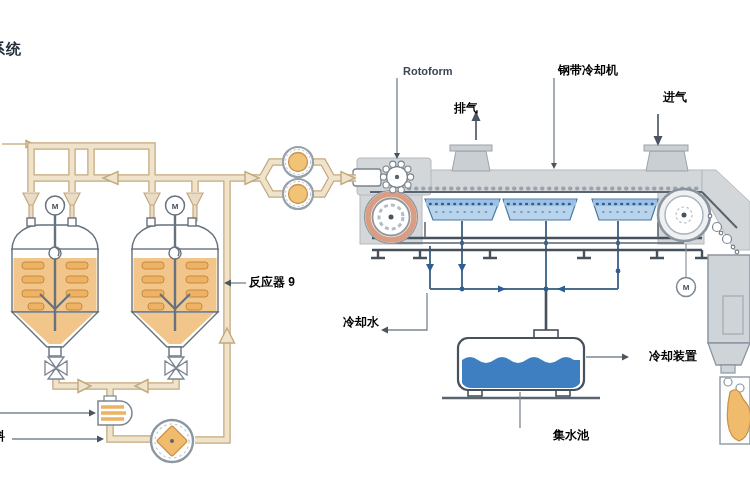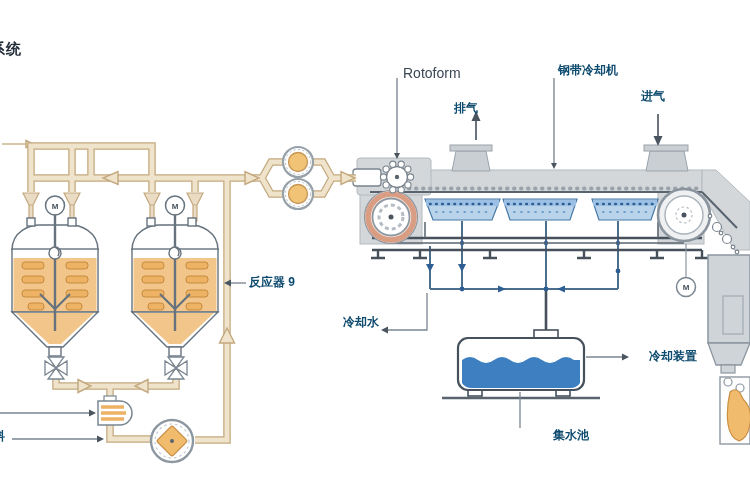--- a/index.html
+++ b/index.html
@@ -1,20 +1,20 @@
 <!DOCTYPE html>
 <html><head>
 <meta charset="utf-8">
 <style>
   html,body{margin:0;padding:0;background:#ffffff;}
   .stage{position:relative;width:750px;height:500px;overflow:hidden;background:#fff;
          font-family:"Liberation Sans",sans-serif;}
   .stage svg{position:absolute;left:0;top:0;}
-  .lbl{position:absolute;font-size:12px;line-height:1.15;font-weight:600;color:#0c4a6e;white-space:nowrap;}
-  .lbl-en{font-size:14px;font-weight:400;color:#3a4754;}
+  .lbl{position:absolute;font-size:12px;line-height:1.15;font-weight:600;color:#000000;white-space:nowrap;}
+  .lbl-en{font-size:11px;font-weight:700;color:#3a4754;}
   .title{position:absolute;font-size:15px;font-weight:700;color:#232e3a;letter-spacing:1px;}
   
   .pipe-o{fill:none;stroke:#c3a87e;stroke-width:7.5;}
   .pipe-i{fill:none;stroke:#efe4cb;stroke-width:5;}
   .thin-feed{fill:none;stroke:#d8c8a8;stroke-width:2;}
   .tanarrow{fill:#efe4cb;stroke:#c3a87e;stroke-width:1.4;}
   .lead{fill:none;stroke:#6b7682;stroke-width:1.2;}
   .lead-head{fill:#4a5560;stroke:none;}
   .darkline{fill:none;stroke:#46515c;stroke-width:1.6;}
   .frame{fill:none;stroke:#46515c;stroke-width:2.4;}
@@ -270,20 +270,20 @@
     <polygon class="lead-head" points="653.5,136 662.5,136 658,146"></polygon>
     <path class="lead" d="M230,283 H246"></path>
     <polygon class="lead-head" points="231,279.5 231,286.5 224,283"></polygon>
   </g>
 </svg>
 
 <div class="title" style="left:-10px;top:40px;">系统</div>
 <div class="lbl lbl-en" style="left:403px;top:65px;">Rotoform</div>
 <div class="lbl" style="left:558px;top:64px;">钢带冷却机</div>
 <div class="lbl" style="left:454px;top:102px;">排气</div>
-<div class="lbl" style="left:641px;top:91px;font-family:Liberation Mono, monospace;">进气</div>
+<div class="lbl" style="left:663px;top:91px;">进气</div>
 <div class="lbl" style="left:249px;top:276px;">反应器 9</div>
 <div class="lbl" style="left:343px;top:317px;font-family:Liberation Mono, monospace;">冷却水</div>
 <div class="lbl" style="left:633px;top:350px;margin-left:16px;">冷却装置</div>
 <div class="lbl" style="left:527px;top:429px;margin-left:26px;">集水池</div>
 <div class="lbl" style="left:-7px;top:430px;">料</div>
 
 </div>
 
 </body></html>

